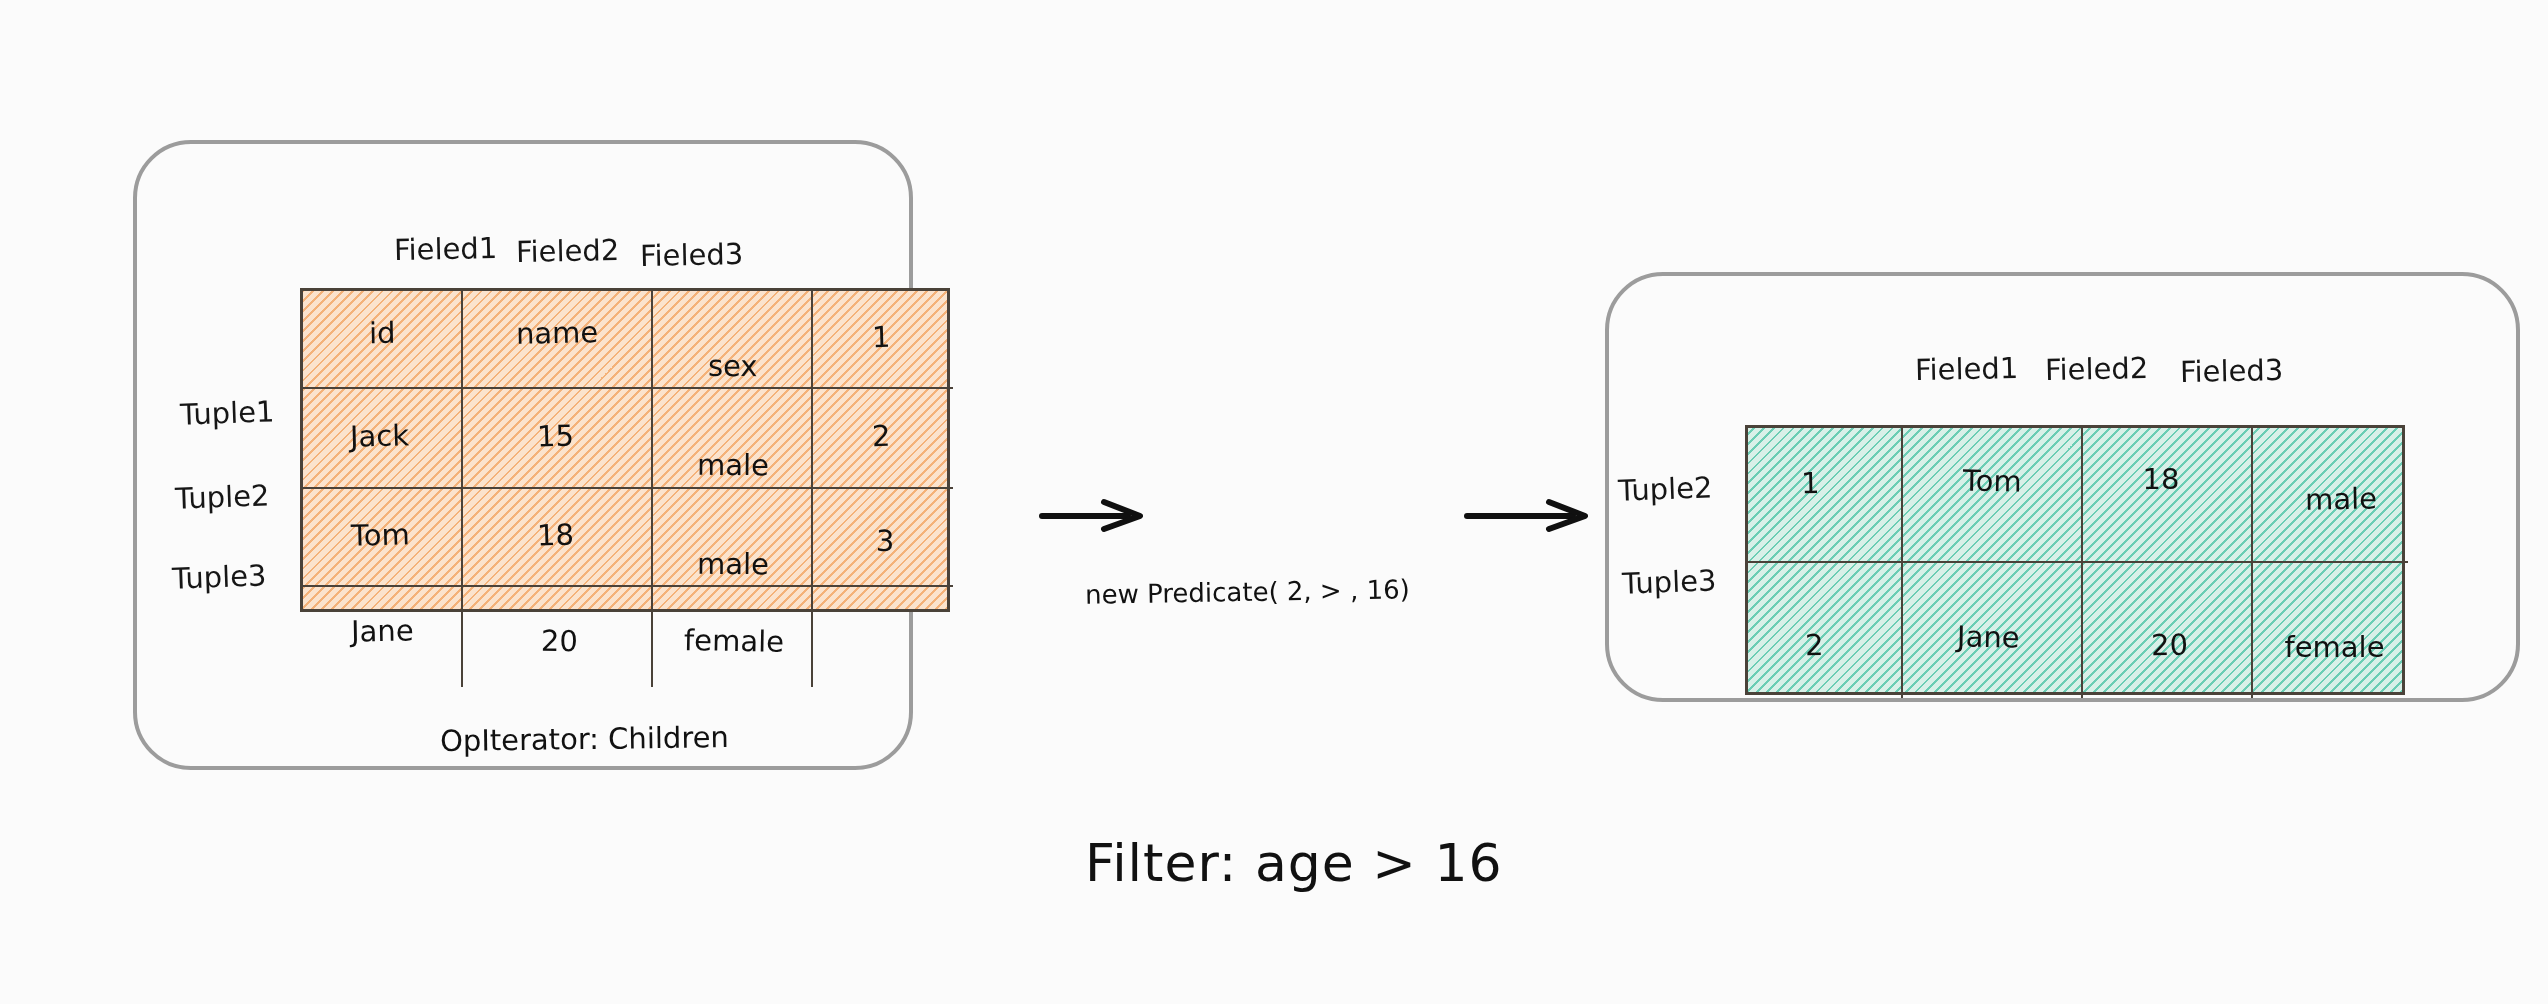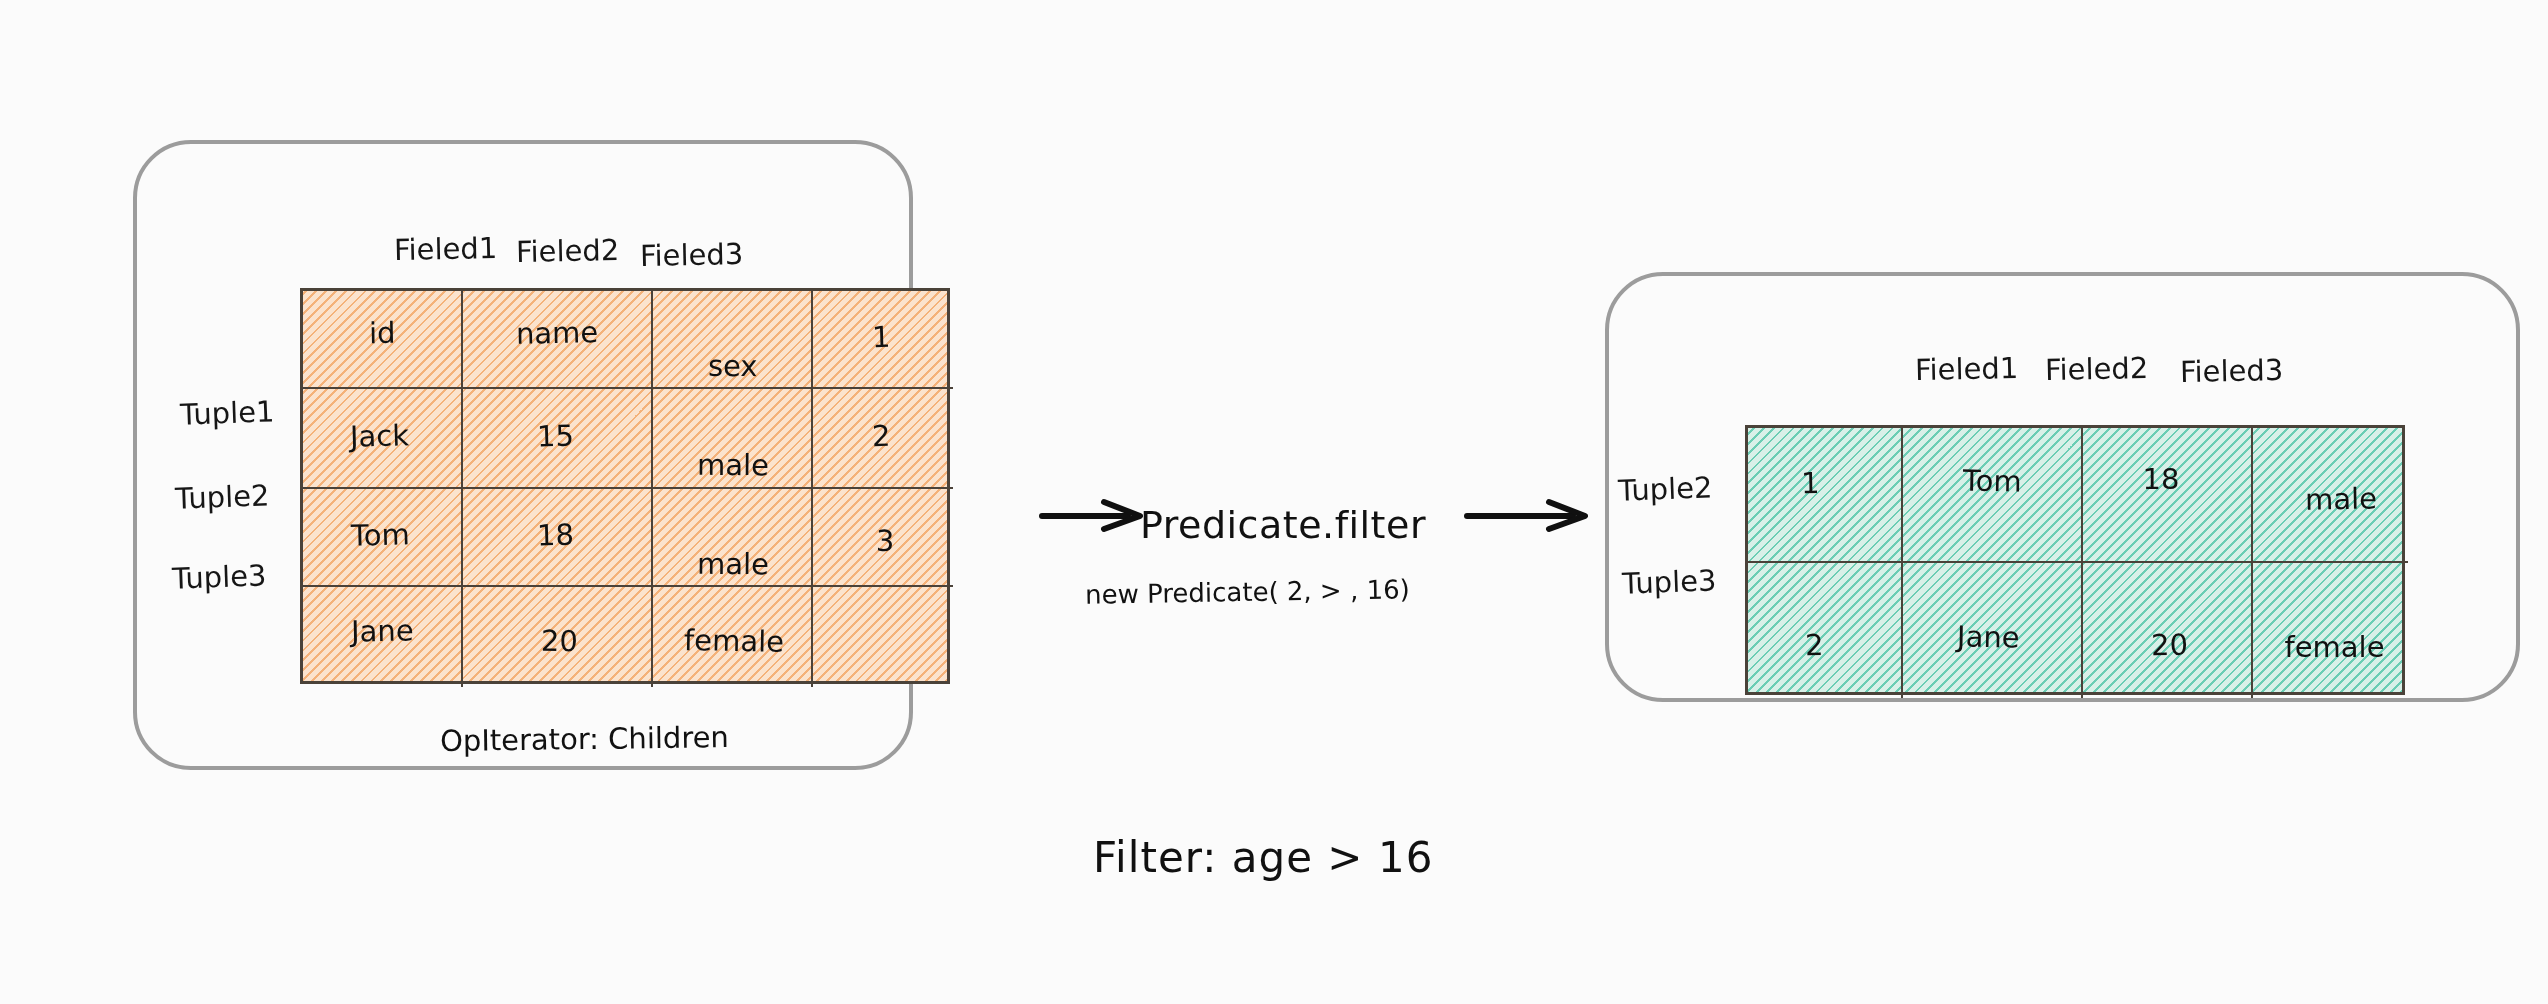--- a/index.html
+++ b/index.html
@@ -81,21 +81,21 @@
   }
   .dtable .cell:nth-child(4n) { border-right: none; }
   .dtable .cell .txt {
     display: inline-block;
     position: relative;
     z-index: 2;
   }
 
   
   #table-left {
-    left: 300px; top: 288px; width: 650px; height: 396px;
+    left: 300px; top: 288px; width: 650px; height: 324px;
     grid-template-columns: 160px 190px 160px 140px;
     grid-template-rows: 98px 100px 98px 100px;
     background-color: #fbe3cd;
     background-image: repeating-linear-gradient(
       -45deg,
       rgba(243,169,106,0.85) 0px,
       rgba(243,169,106,0.85) 2px,
       rgba(253,240,228,0.0) 2px,
       rgba(253,240,228,0.0) 7px
     );
@@ -134,21 +134,21 @@
 
   
   .caption {
     position: absolute;
     font-family: "DejaVu Sans", sans-serif;
     color: #111;
     white-space: nowrap;
     z-index: 3;
   }
   #op-iterator-label { left: 440px; top: 722px; font-size: 29px; transform: rotate(-0.8deg); }
-  #filter-caption    { left: 1085px; top: 833px; font-size: 42px; letter-spacing: 1px; margin-left: 8px; }
+  #filter-caption    { left: 1085px; top: 833px; font-size: 52px; letter-spacing: 1px; }
   #predicate-label   { left: 1140px; top: 503px; font-size: 38px; letter-spacing: 0.5px; }
   #predicate-sub     { left: 1085px; top: 577px; font-size: 26px; transform: rotate(-1deg); }
 
   
   .arrow-svg { position: absolute; z-index: 3; overflow: visible; }
   #arrow-in  { left: 1040px; top: 496px; }
   #arrow-out { left: 1465px; top: 496px; }
 </style>
 </head>
 <body>
@@ -218,21 +218,20 @@
       </div>
   </div>
 
   <div class="caption" id="op-iterator-label">OpIterator: Children</div>
 
   <svg class="arrow-svg" id="arrow-in" width="110" height="40" viewBox="0 0 110 40">
     <path d="M2 20 L88 20" stroke="#101010" stroke-width="6" stroke-linecap="round" fill="none"></path>
     <path d="M64 6 L100 20 L64 33" stroke="#101010" stroke-width="6" stroke-linecap="round" stroke-linejoin="round" fill="none"></path>
   </svg>
 
-  <div class="caption" id="predicate-label">Predicate.filter</div>
 
   <div class="caption" id="predicate-sub">new Predicate( 2,  &gt; , 16)</div>
 
   <svg class="arrow-svg" id="arrow-out" width="130" height="40" viewBox="0 0 130 40">
     <path d="M2 20 L108 20" stroke="#101010" stroke-width="6" stroke-linecap="round" fill="none"></path>
     <path d="M84 6 L120 20 L84 33" stroke="#101010" stroke-width="6" stroke-linecap="round" stroke-linejoin="round" fill="none"></path>
   </svg>
 
   <div class="panel" id="panel-right"></div>
 

